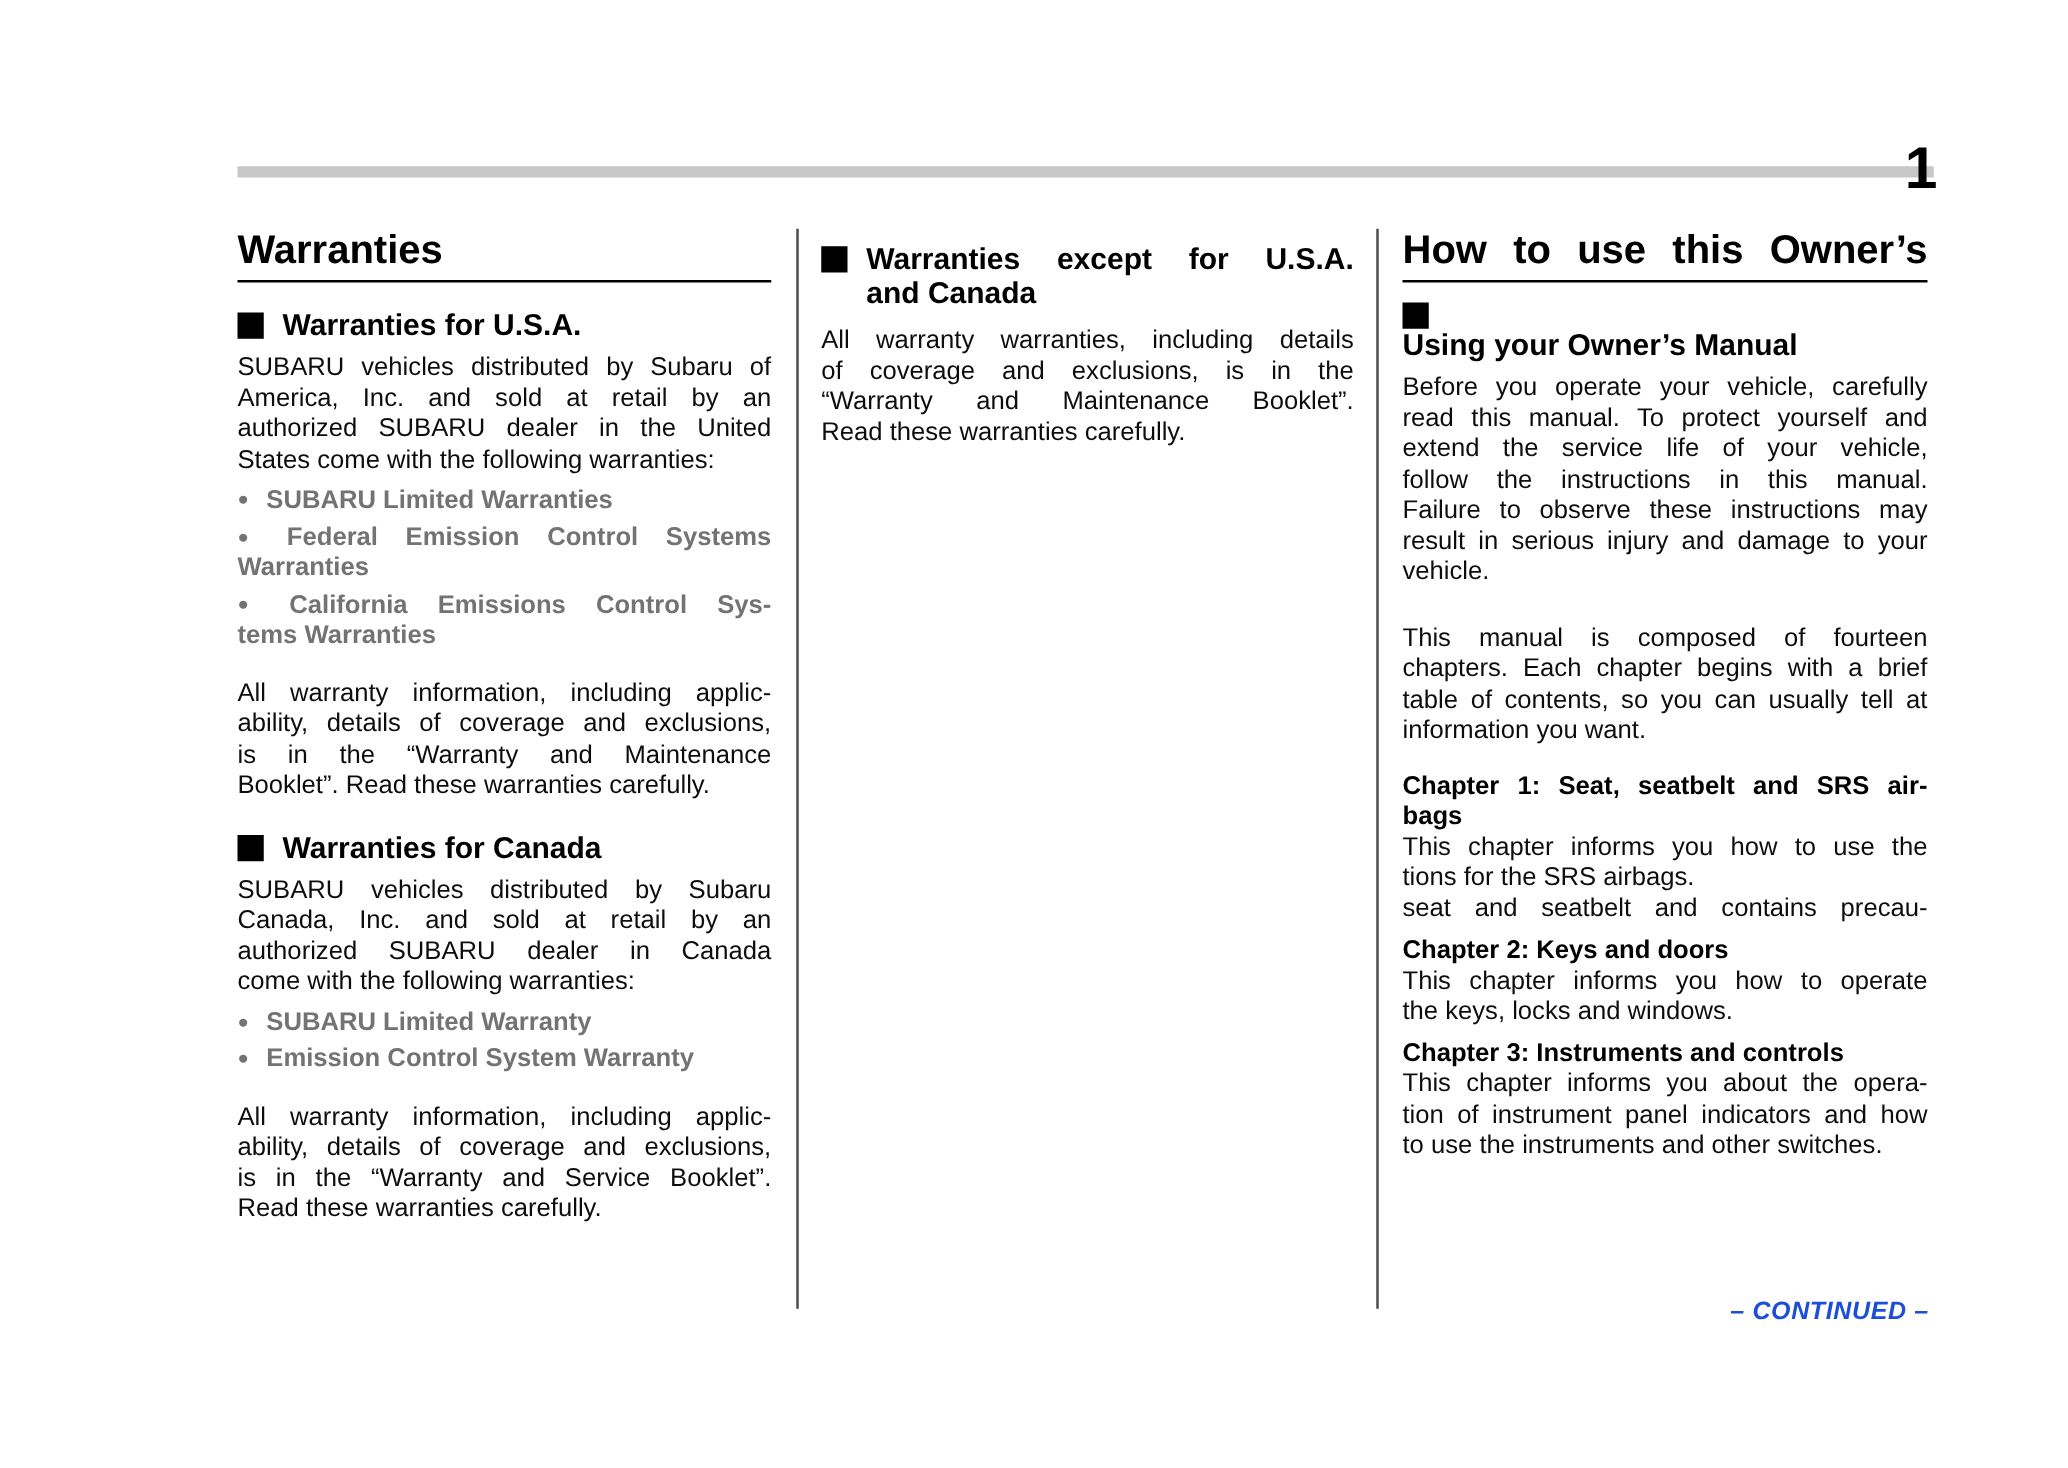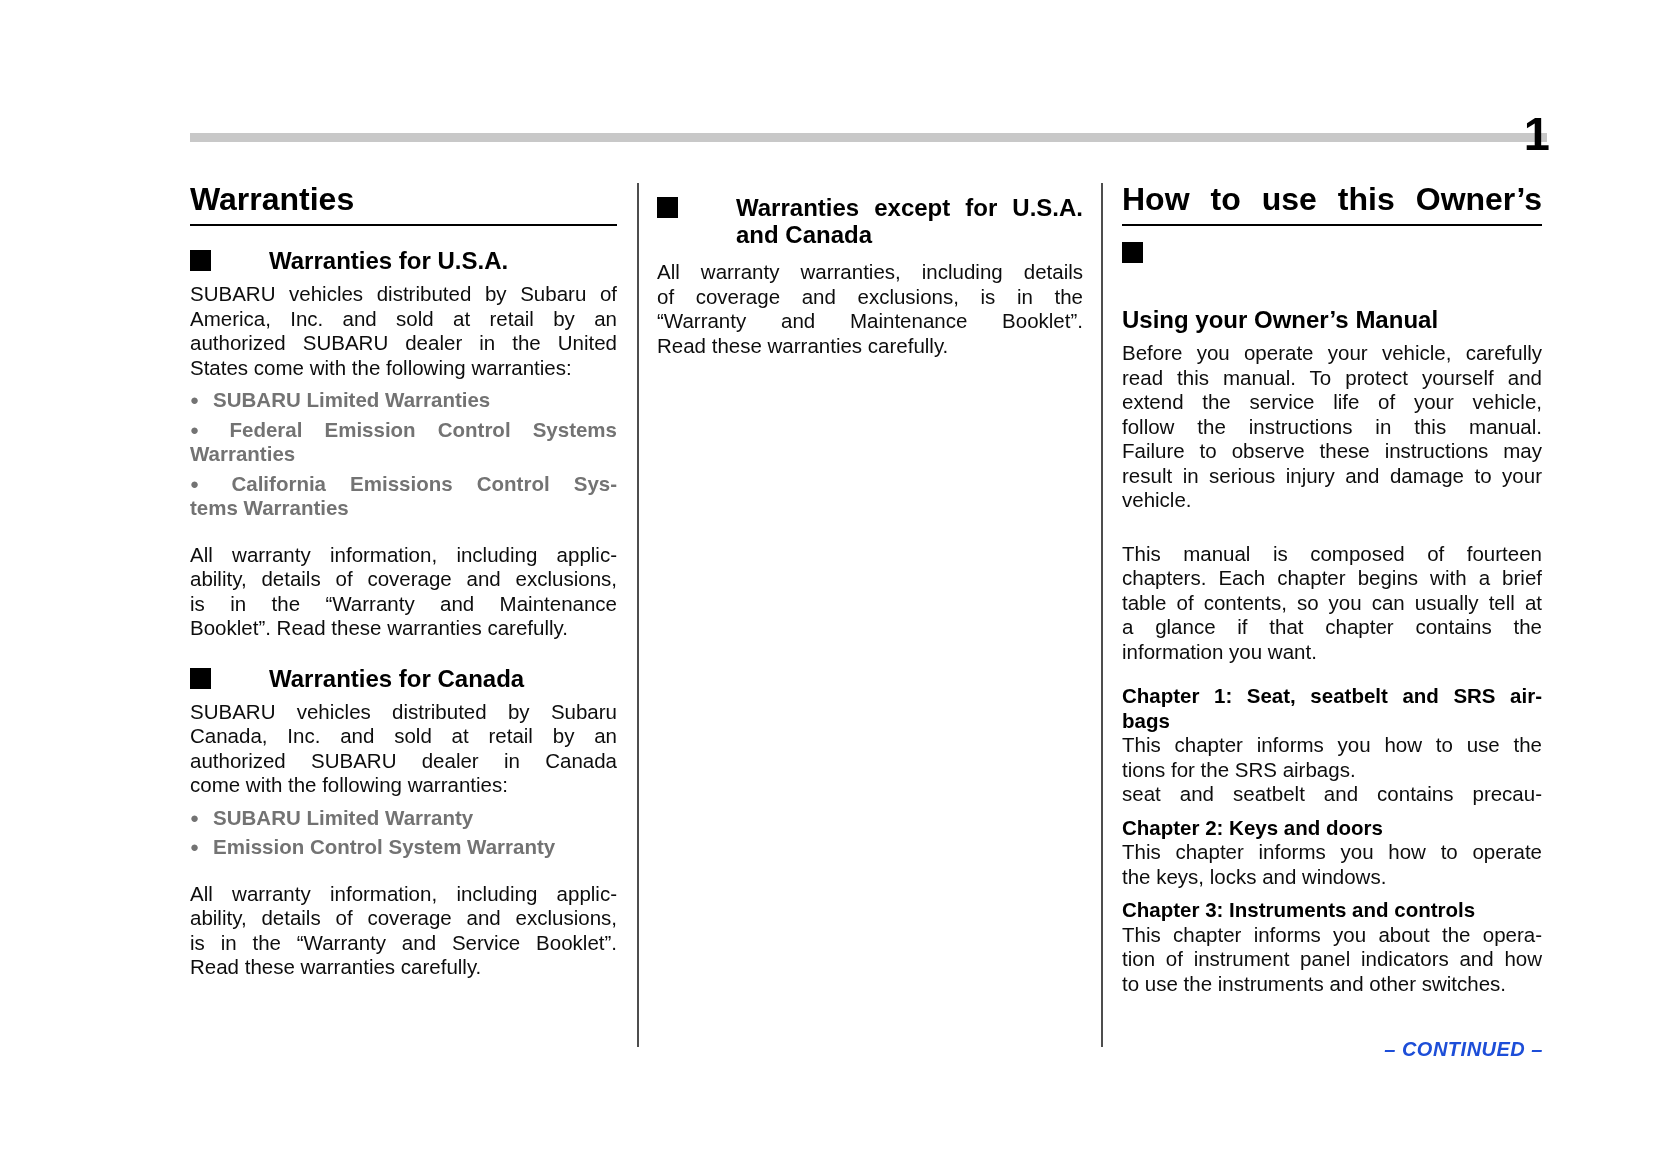--- a/index.html
+++ b/index.html
@@ -37,21 +37,20 @@
   .just { text-align: justify; text-align-last: justify; }
 
   .block.title {
     font-size: 32px; line-height: 35px; font-weight: bold; color: #000;
     border-bottom: 2px solid #000; padding-bottom: 7px;
   }
   .block.section {
     display: flex; align-items: flex-start;
     font-size: 24px; line-height: 27px; font-weight: bold; color: #000;
     margin-bottom: 8px;
-    gap: 43px;
   }
   .sq { flex: none; width: 21px; height: 21px; background: #000;
         margin-top: 3px; margin-right: 15px; }
   .sec-text { flex: 1; }
 
   .title + .section { margin-top: 21px; }
   #col3 .title + .section { margin-top: 13px; flex-direction: column; }
   #col2 .section { margin-bottom: 12px; }
 
   .para + .bullets { margin-top: 8px; }
@@ -174,21 +173,20 @@
         <div class="line just">extend the service life of your vehicle,</div>
         <div class="line just">follow the instructions in this manual.</div>
         <div class="line just">Failure to observe these instructions may</div>
         <div class="line just">result in serious injury and damage to your</div>
         <div class="line">vehicle.</div>
       </div>
       <div class="block para">
         <div class="line just">This manual is composed of fourteen</div>
         <div class="line just">chapters. Each chapter begins with a brief</div>
         <div class="line just">table of contents, so you can usually tell at</div>
-        <div class="line just">a glance if that chapter contains the</div>
         <div class="line">information you want.</div>
       </div>
       <div class="block chapter">
         <div class="chap-head">
           <div class="line just">Chapter 1: Seat, seatbelt and SRS air-</div>
           <div class="line">bags</div>
         </div>
         <div class="chap-body">
           <div class="line just">This chapter informs you how to use the</div>
           <div class="line">tions for the SRS airbags.</div>

